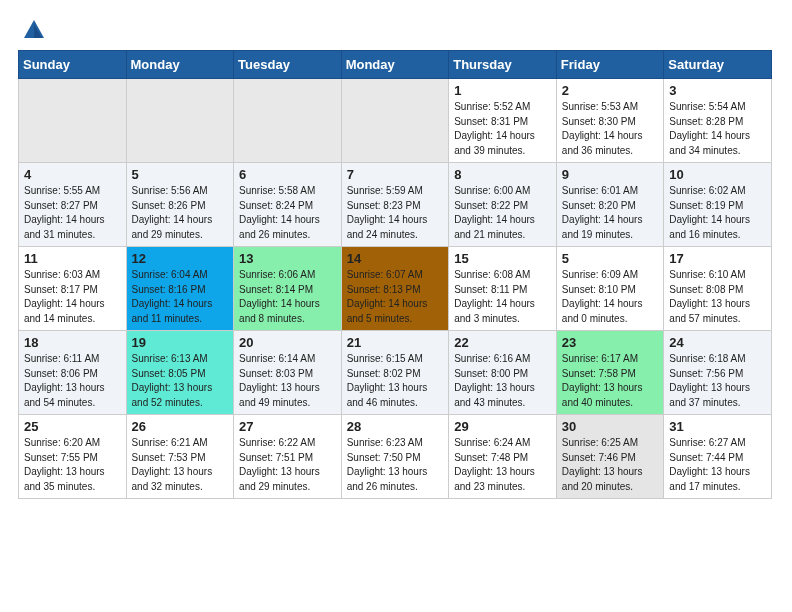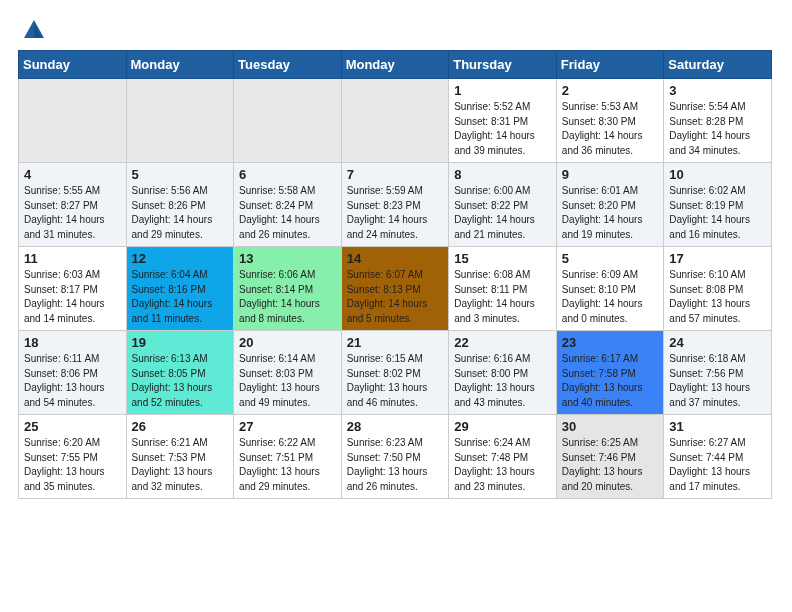--- a/index.html
+++ b/index.html
@@ -219,21 +219,21 @@
             <div class="day-info">Sunrise: 6:14 AM<br>Sunset: 8:03 PM<br>Daylight: 13 hours<br>and 49 minutes.</div>
           </td>
           <td style="background: rgb(240, 244, 248);">
             <div class="day-num">21</div>
             <div class="day-info">Sunrise: 6:15 AM<br>Sunset: 8:02 PM<br>Daylight: 13 hours<br>and 46 minutes.</div>
           </td>
           <td style="background: rgb(240, 244, 248);">
             <div class="day-num">22</div>
             <div class="day-info">Sunrise: 6:16 AM<br>Sunset: 8:00 PM<br>Daylight: 13 hours<br>and 43 minutes.</div>
           </td>
-          <td style="background: #3b82f6;">
+          <td style="background: #86efac;">
             <div class="day-num">23</div>
             <div class="day-info">Sunrise: 6:17 AM<br>Sunset: 7:58 PM<br>Daylight: 13 hours<br>and 40 minutes.</div>
           </td>
           <td style="background: rgb(240, 244, 248);">
             <div class="day-num">24</div>
             <div class="day-info">Sunrise: 6:18 AM<br>Sunset: 7:56 PM<br>Daylight: 13 hours<br>and 37 minutes.</div>
           </td>
         </tr>
         <tr>
           <td style="background: rgb(255, 255, 255);">

